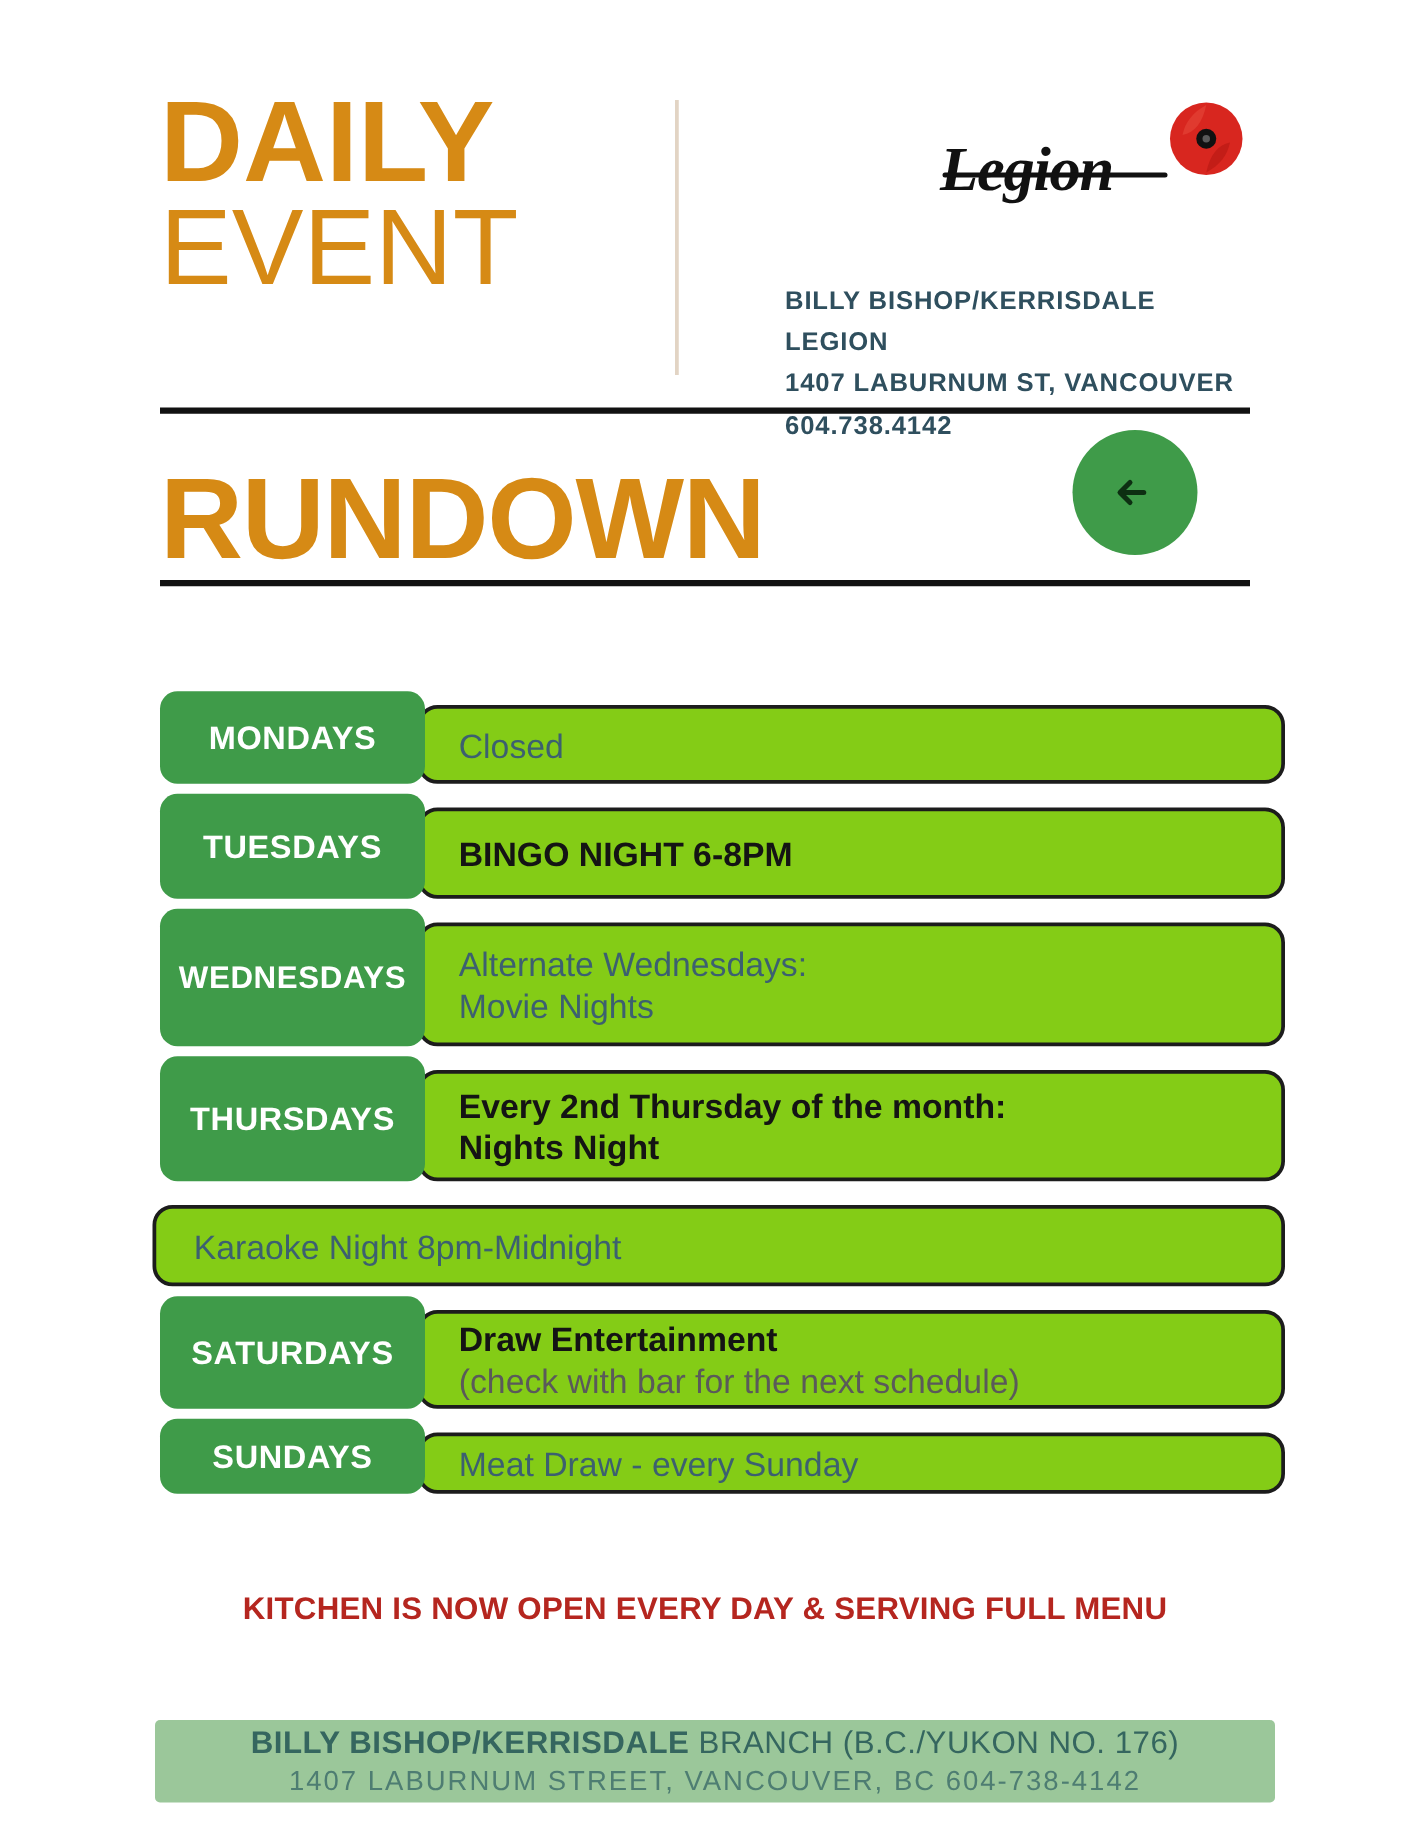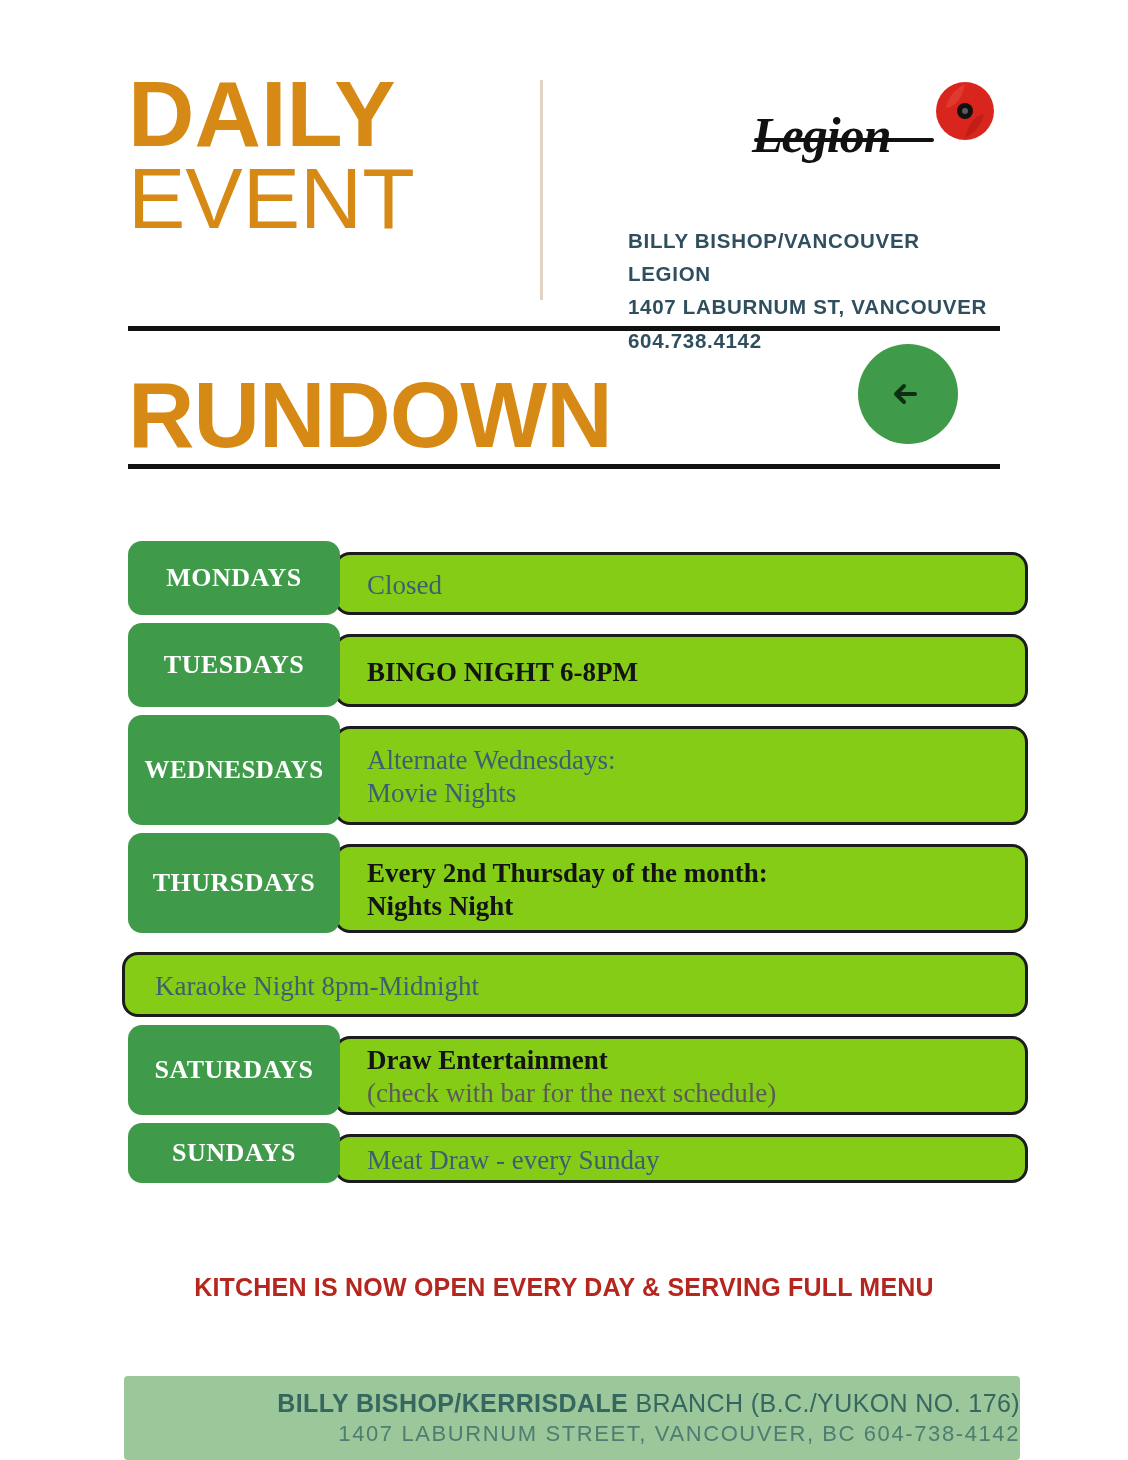--- a/index.html
+++ b/index.html
@@ -137,23 +137,22 @@
     background: #3f9b49;
     display: flex;
     align-items: center;
     justify-content: center;
   }
 
   
   .schedule {
     position: absolute;
     left: 128px;
-    top: 541px;
+    top: 553px;
     width: 900px;
-    font-family: Liberation Serif, serif;
   }
   .row {
     position: relative;
     margin-bottom: 8px;
     display: flex;
     align-items: stretch;
   }
   .day-chip {
     width: 212px;
     min-width: 212px;
@@ -219,28 +218,28 @@
     font-size: 25px;
     letter-spacing: 0.2px;
   }
 
   
   .footer {
     position: absolute;
     left: 124px;
     top: 1376px;
     width: 896px;
-    height: 84px;
+    height: 66px;
     background: #9bc79a;
     border-radius: 4px;
     text-align: center;
     color: #2f5d58;
     display: flex;
     flex-direction: column;
-    align-items: flex-end;
+    align-items: center;
     justify-content: center;
   }
   .footer-line1 {
     font-size: 25px;
     letter-spacing: 0.4px;
     color: #35665f;
   }
   .footer-line1 b { font-weight: bold; }
   .footer-line2 {
     font-size: 22px;
@@ -267,21 +266,21 @@
     <svg class="poppy" viewBox="0 0 62 62">
       <circle cx="31" cy="31" r="29" fill="#d8261f"></circle>
       <path d="M31 4 C20 10 14 18 12 28 C22 26 28 18 31 4 Z" fill="#e03a2f"></path>
       <path d="M31 58 C42 52 48 44 50 34 C40 36 34 44 31 58 Z" fill="#c31d17"></path>
       <circle cx="31" cy="31" r="8" fill="#111111"></circle>
       <circle cx="31" cy="31" r="3" fill="#5a5a5a"></circle>
     </svg>
   </div>
 
   <div class="address-block">
-    <div>BILLY BISHOP/VANCOUVER LEGION</div>
+    <div>BILLY BISHOP/KERRISDALE LEGION</div>
     <div>1407 LABURNUM ST, VANCOUVER</div>
     <div>604.738.4142</div>
   </div>
 
   <div class="hrule hrule-top"></div>
   <div class="title-rundown">RUNDOWN</div>
   <div class="hrule hrule-bot"></div>
 
   <div class="back-circle">
     <svg width="54" height="54" viewBox="0 0 54 54">

